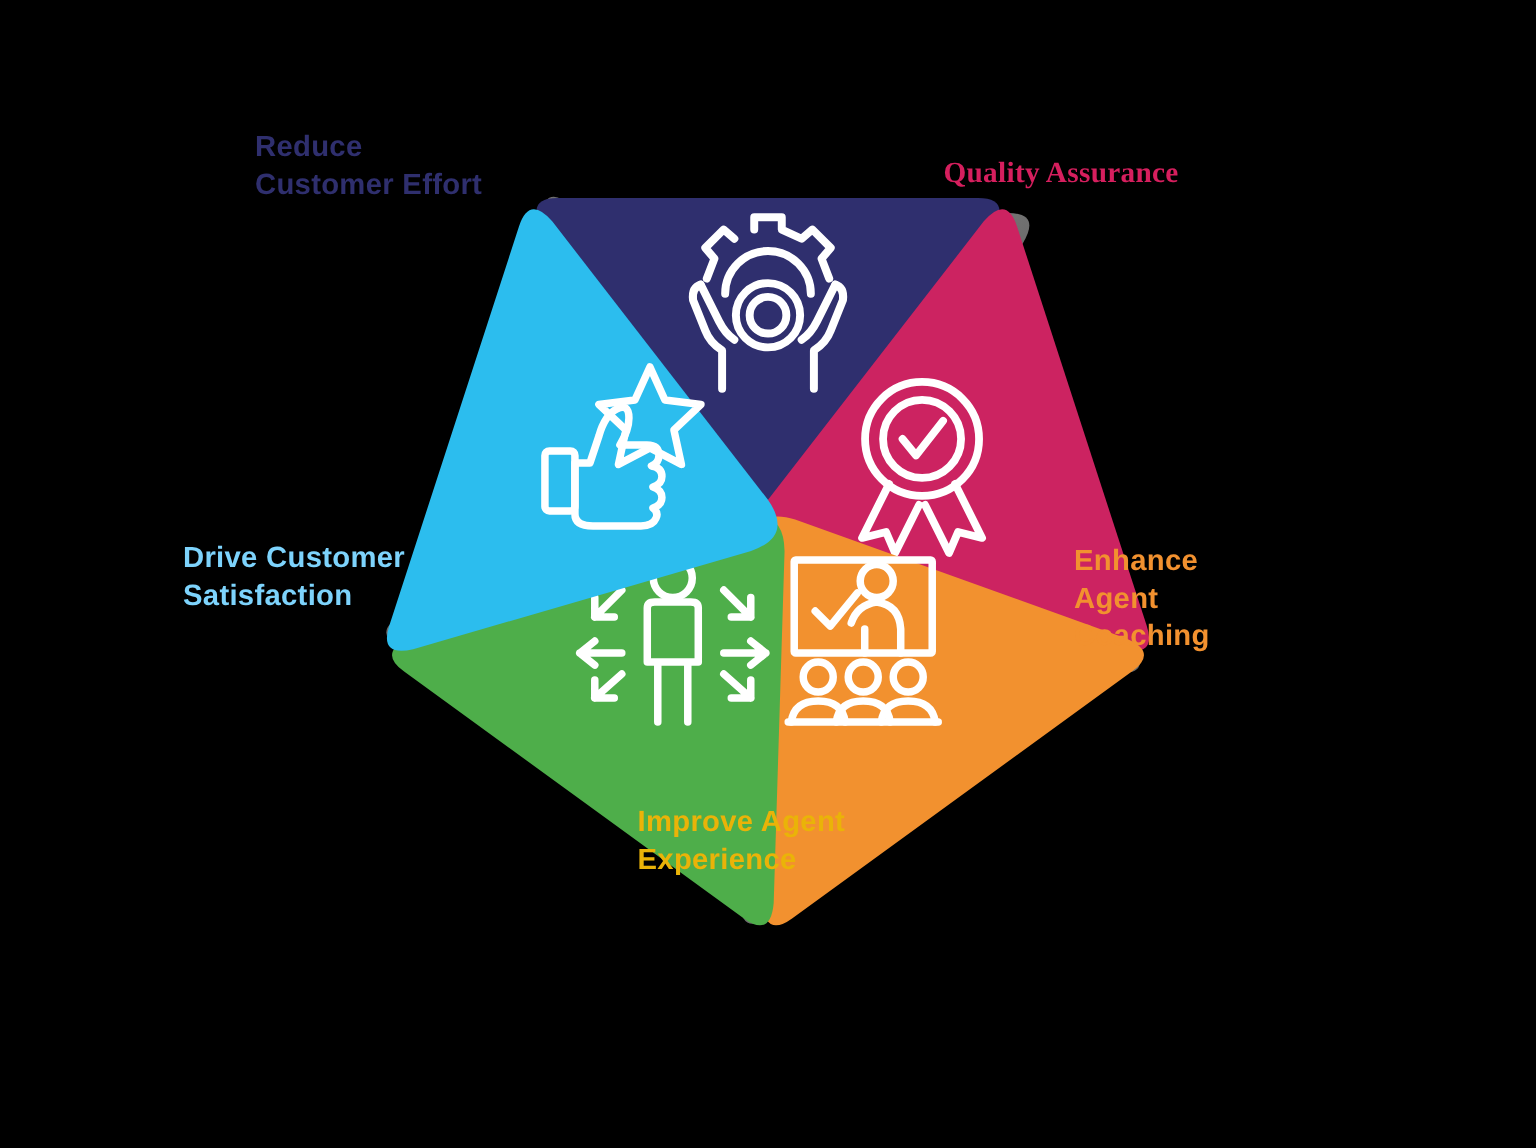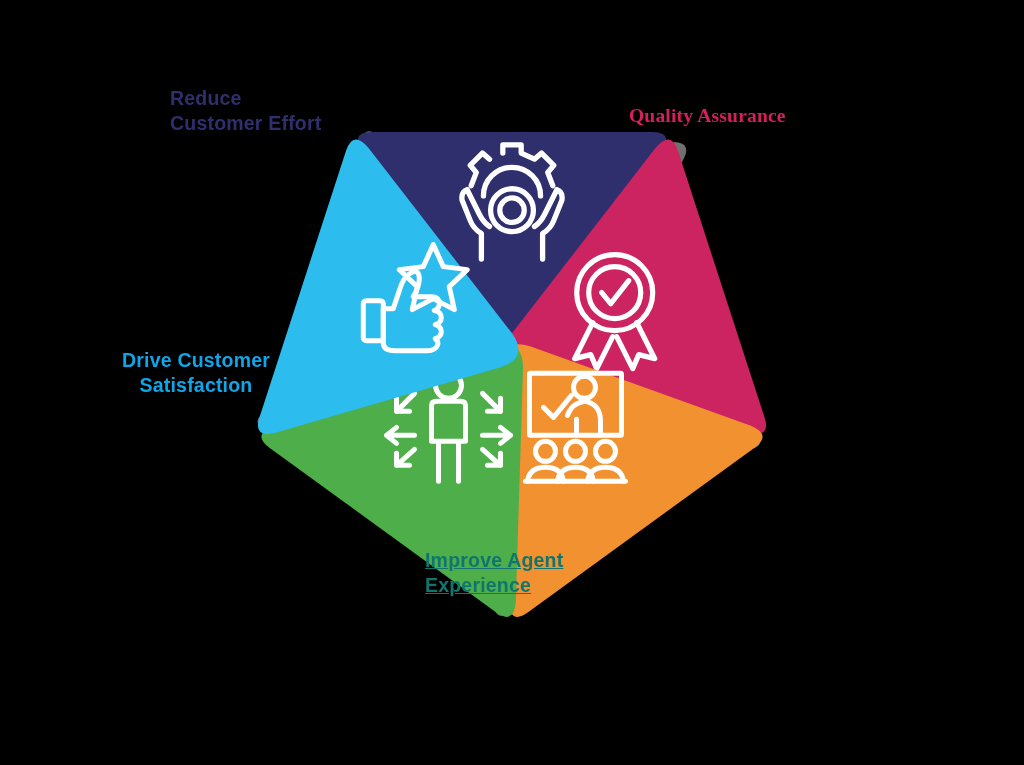--- a/index.html
+++ b/index.html
@@ -52,29 +52,27 @@
     color: #d61f5e;
     font-family: Liberation Serif, serif;
   }
   #label-enhance-agent-coaching {
     left: 716px;
     top: 362px;
     color: #f2912f;
   }
   #label-improve-agent-experience {
     left: 425px;
-    top: 548px;
-    color: #0f766e;
-    text-decoration: underline;
+    top: 536px;
+    color: #eab308;
   }
   #label-drive-customer-satisfaction {
     left: 122px;
-    top: 348px;
-    color: #0ea5e9;
-    text-align: center;
+    top: 360px;
+    color: #7dd3fc;
   }
 </style>
 </head>
 <body>
 
 <div id="diagram-root">
 
   <svg class="stage" viewBox="0 0 1024 765">
     <defs>
 
@@ -237,19 +235,21 @@
         </g>
       </g>
     </g>
   </svg>
 
   <div class="label" id="label-reduce-customer-effort">Reduce
 Customer Effort</div>
 
   <div class="label" id="label-quality-assurance">Quality Assurance</div>
 
+  <div class="label" id="label-enhance-agent-coaching">Enhance Agent
+Coaching</div>
 
   <div class="label" id="label-improve-agent-experience">Improve Agent
 Experience</div>
 
   <div class="label" id="label-drive-customer-satisfaction">Drive Customer
 Satisfaction</div>
 </div>
 
 </body></html>

